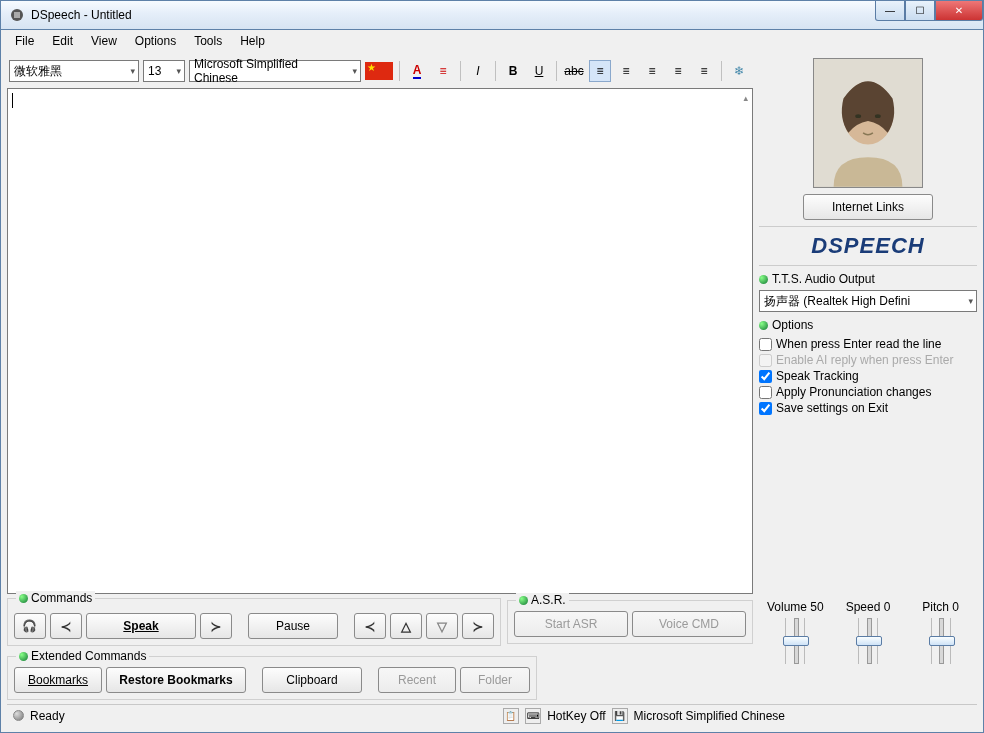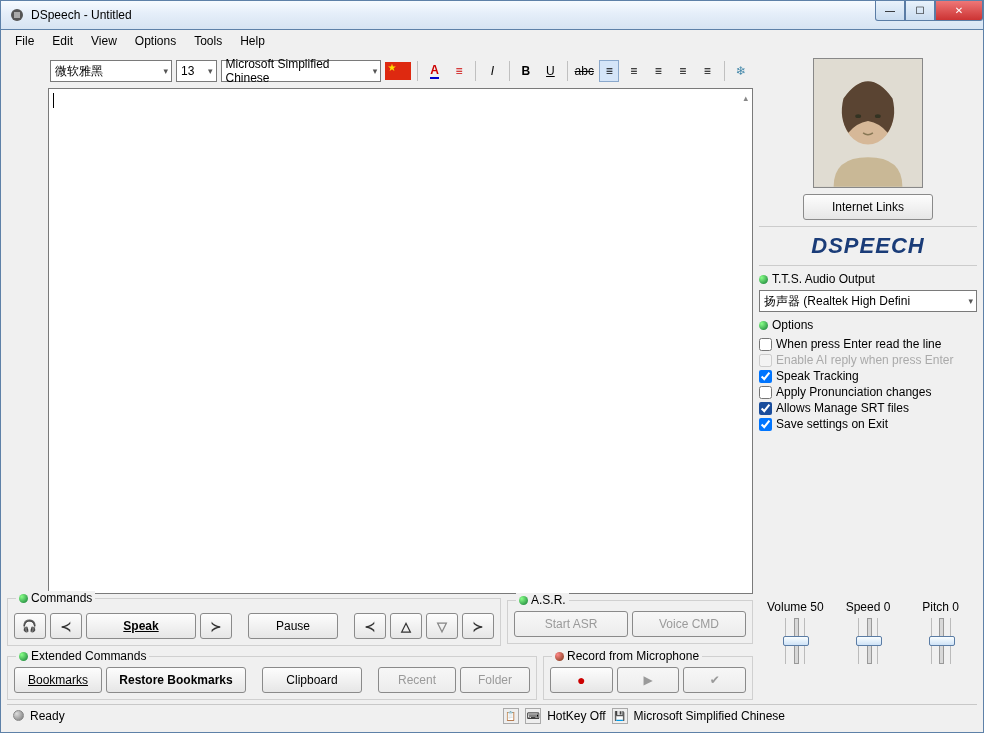--- a/index.html
+++ b/index.html
@@ -26,21 +26,21 @@
 .toolbar{ display:flex; align-items:center; gap:4px; padding:2px; }
 .combo{ height:22px; border:1px solid #7a7a7a; background:#fff; padding:0 16px 0 4px; position:relative; display:inline-flex; align-items:center; }
 .combo::after{ content:"▾"; position:absolute; right:3px; font-size:9px; color:#555;}
 .tb-btn{ width:22px; height:22px; display:inline-flex; align-items:center; justify-content:center; border:1px solid transparent; cursor:default;}
 .tb-btn.active{ border-color:#8aa8cc; background:#d5e5f8;}
 .sep{ width:1px; height:20px; background:#c0c0c0; margin:0 2px;}
 .flag{ width:28px; height:18px; background:#de2910; position:relative;}
 .flag::before{content:"★"; color:#ffde00; position:absolute; left:2px; top:0; font-size:10px;}
 
 
-.mainrow{ display:flex; gap:6px; flex:1; min-height:0;margin-left:41px;}
+.mainrow{ display:flex; gap:6px; flex:1; min-height:0;}
 .leftcol{ flex:1; display:flex; flex-direction:column; gap:4px; min-width:0;}
 .rightcol{ width:218px; display:flex; flex-direction:column; gap:6px;}
 
 .textarea{ flex:1; background:#fff; border:1px solid #7a7a7a; position:relative;}
 .textarea .cursor{ position:absolute; left:4px; top:4px; width:1px; height:15px; background:#000;}
 .textarea .scroll-handle{ position:absolute; right:4px; top:4px; font-size:9px; color:#888;}
 
 
 .grp{ border:1px solid #d0d0d0; background:#f0f0f0; padding:6px; position:relative;}
 .grp .legend{ position:absolute; top:-8px; left:8px; background:#f0f0f0; padding:0 3px; display:flex; align-items:center; gap:3px;}
@@ -215,24 +215,20 @@
           </label>
         <label class="opt">
             <input type="checkbox" checked="" style="">
             <span>Speak Tracking</span>
           </label>
         <label class="opt">
             <input type="checkbox" style="">
             <span>Apply Pronunciation changes</span>
           </label>
         <label class="opt">
-            <input type="checkbox" checked="" style="accent-color: rgb(26, 77, 156);">
-            <span>Allows Manage SRT files</span>
-          </label>
-        <label class="opt">
             <input type="checkbox" checked="" style="">
             <span>Save settings on Exit</span>
           </label>
       </div>
     </div>
   </div>
 
   <div class="cmdrows">
     <div class="cmdleft">
 
@@ -297,37 +293,20 @@
               </div>
             <div class="btn" style="width:140px;font-weight:bold">Restore Bookmarks</div>
             <div style="width:8px"></div>
             <div class="btn" style="width:100px">Clipboard</div>
             <div style="width:8px"></div>
             <div class="btn disabled" style="width:78px">Recent</div>
             <div class="btn disabled" style="width:70px">Folder</div>
           </div>
         </div>
 
-        <div class="grp" style="flex:1; padding-top:10px">
-          <div class="legend">
-              <span class="bullet-r"></span>
-              <span>Record from Microphone</span>
-            </div>
-          <div class="row">
-            <div class="btn" style="flex:1">
-                <span style="color:#c00;font-size:14px">●</span>
-              </div>
-            <div class="btn disabled" style="flex:1">
-                <span>▶</span>
-              </div>
-            <div class="btn disabled" style="flex:1">
-                <span>✔</span>
-              </div>
-          </div>
-        </div>
       </div>
 
     </div>
 
     <div class="cmdright">
       <div class="sliders">
         <div class="slider-col">
           <div>Volume 50</div>
           <div class="slider-track">
               <div class="thumb" style="top:18px"></div>

